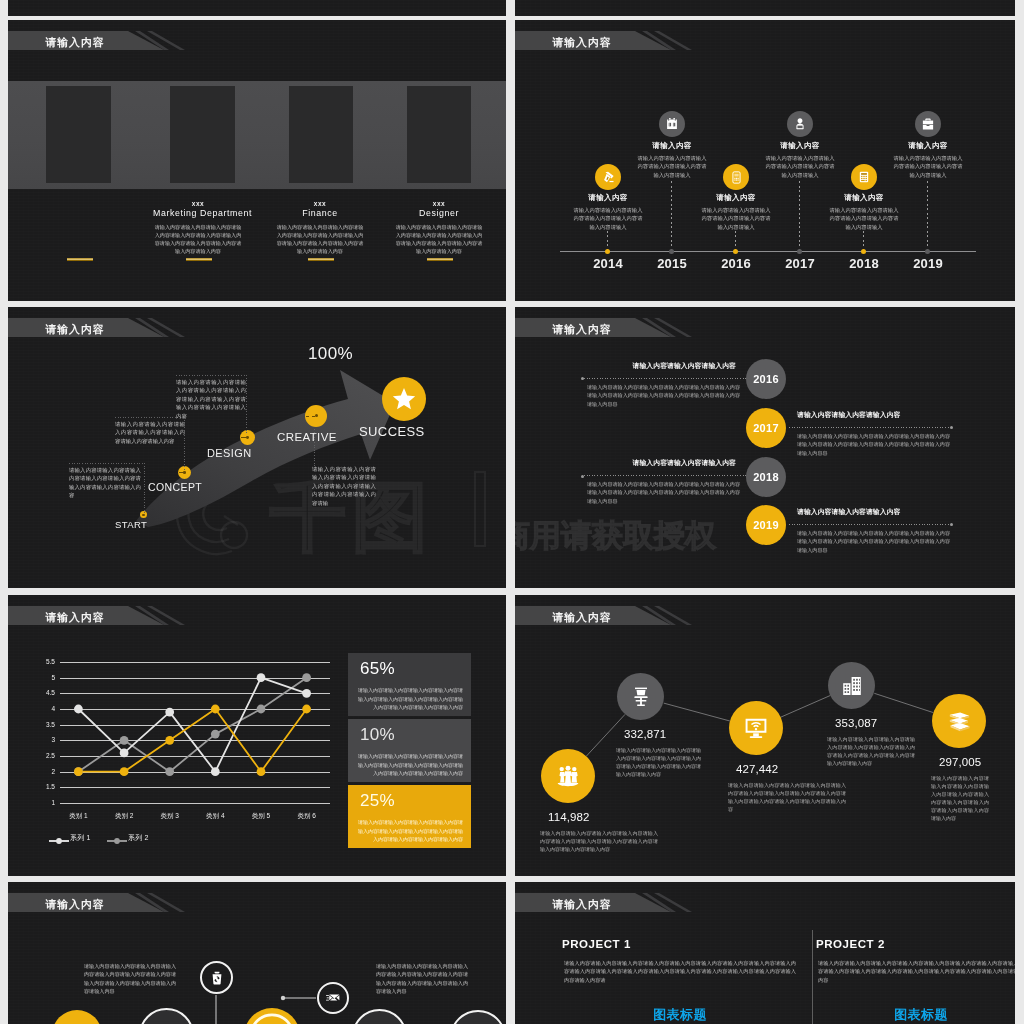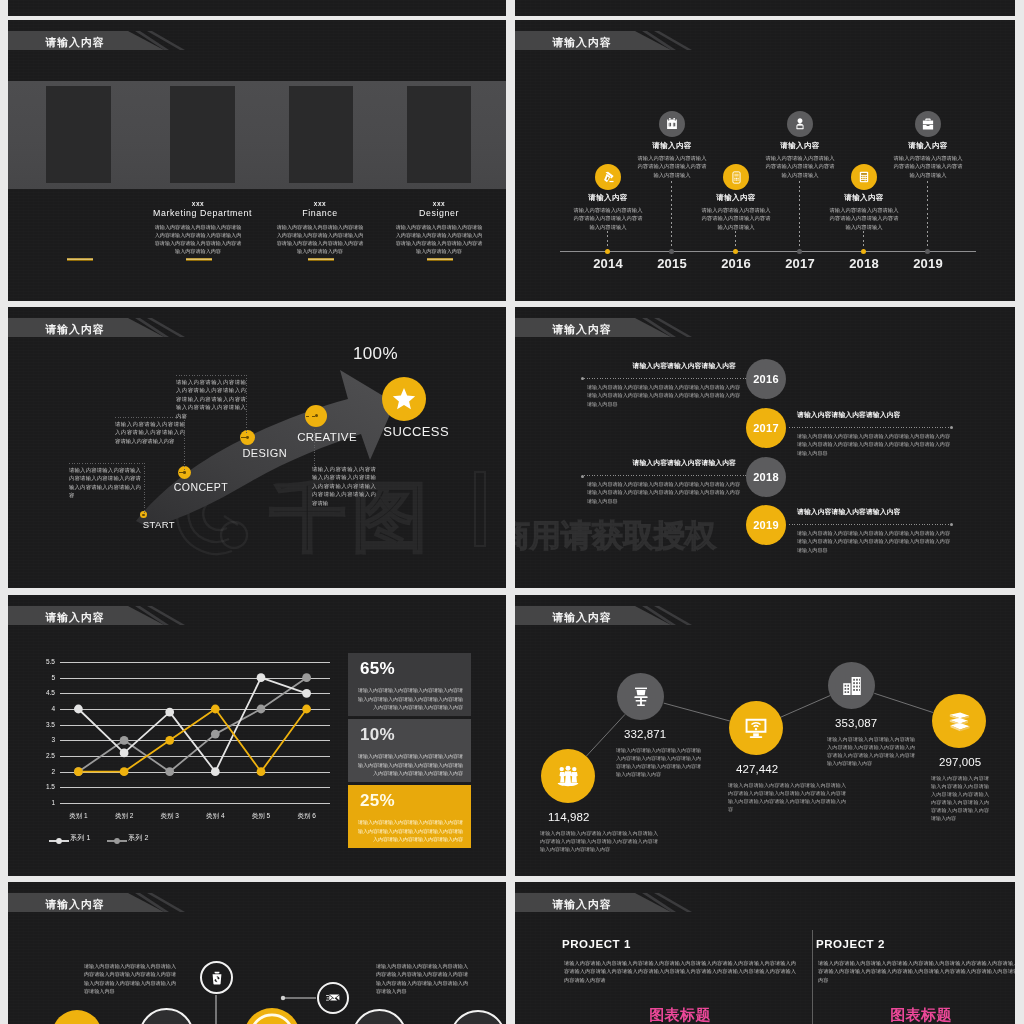--- a/index.html
+++ b/index.html
@@ -32,47 +32,47 @@
   .s1ds{font-size:5.1px;color:#c3c3c3;line-height:1.6;margin-top:4px;}
   .s1ru{position:absolute;height:3px;background:linear-gradient(180deg,#9e7506 0%,#efdca2 45%,#b98a09 60%,#6f5104 100%);}
   
   .s2ax{position:absolute;height:1px;background:#8e8e90;}
   .s2dot{position:absolute;width:5px;height:5px;border-radius:50%;}
   .s2yr{position:absolute;font-size:13px;color:#efefef;font-weight:bold;text-align:center;width:40px;letter-spacing:.2px;}
   .s2dash{position:absolute;width:1px;background-image:repeating-linear-gradient(180deg,#9a9a9a 0 2px,transparent 2px 4.5px);}
   .s2hd{position:absolute;font-size:7.5px;color:#f6f6f6;font-weight:bold;text-align:center;width:120px;letter-spacing:.4px;}
   .s2ds{position:absolute;font-size:5.3px;color:#bababa;line-height:1.58;text-align:center;width:70px;}
   
-  .s3lbl{position:absolute;color:#f2f2f2;text-align:right;letter-spacing:.4px;}
+  .s3lbl{position:absolute;color:#f2f2f2;text-align:left;letter-spacing:.4px;}
   .s3ds{position:absolute;font-size:5.4px;color:#c2c2c2;line-height:1.55;text-align:justify;}
   .s3dash{position:absolute;height:1px;background-image:repeating-linear-gradient(90deg,#606062 0 1px,transparent 1px 2.6px);}
   .s3dashv{position:absolute;width:1px;background-image:repeating-linear-gradient(180deg,#606062 0 1px,transparent 1px 2.6px);}
   
   .s4yr{font-size:11px;font-weight:bold;color:#fff;letter-spacing:.3px;}
   .s4hd{position:absolute;font-size:6.8px;color:#f4f4f4;font-weight:bold;letter-spacing:.1px;}
   .s4ds{position:absolute;font-size:5.1px;color:#b6b6b6;line-height:1.66;}
   .s4dash{position:absolute;height:1px;background-image:repeating-linear-gradient(90deg,#8e8e8e 0 1px,transparent 1px 2.6px);}
   .s4tip{position:absolute;width:3px;height:3px;border-radius:50%;background:#9a9a9a;}
   
   .c5grid{position:absolute;height:1px;background:#c8c8c8;}
   .c5yl{position:absolute;font-size:6.5px;color:#ededed;text-align:right;width:22px;}
   .c5xl{position:absolute;font-size:6.5px;color:#ededed;text-align:center;width:46px;}
   .c5box{position:absolute;}
-  .c5v{position:absolute;font-weight:bold;letter-spacing:.3px;}
+  .c5v{position:absolute;font-weight:normal;letter-spacing:.3px;}
   .c5d{position:absolute;font-size:5px;line-height:1.7;text-align:right;}
   
   .s6v{position:absolute;font-size:11.5px;color:#fafafa;letter-spacing:.1px;}
   .s6d{position:absolute;font-size:5px;color:#b4b4b4;line-height:1.62;}
   
   .s7d{position:absolute;font-size:5.1px;color:#c0c0c0;line-height:1.65;}
   .s7c{position:absolute;border-radius:50%;}
   
   .s8nm{position:absolute;font-size:11.5px;color:#fbfbfb;font-weight:bold;letter-spacing:.55px;}
   .s8d{position:absolute;font-size:5.2px;color:#bcbcbc;line-height:1.62;}
-  .s8ct{position:absolute;font-size:15px;color:#ec4899;font-weight:bold;letter-spacing:.4px;}
+  .s8ct{position:absolute;font-size:13px;color:#0ea5e9;font-weight:bold;letter-spacing:.4px;}
   .s8sep{position:absolute;width:1px;background:#5e5e5e;}
   
   .wm{position:absolute;pointer-events:none;color:transparent;font-weight:bold;white-space:nowrap;
      -webkit-text-stroke:1.1px rgba(255,255,255,.085);}
 </style>
 </head>
 <body>
 
 <div class="page">
 

